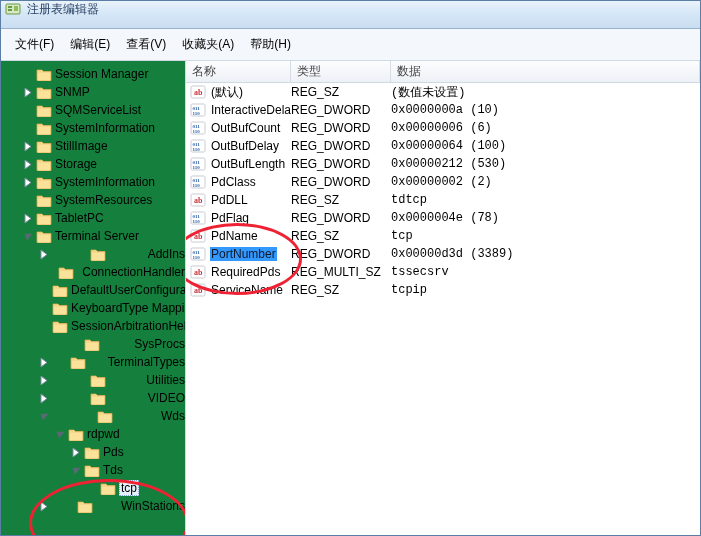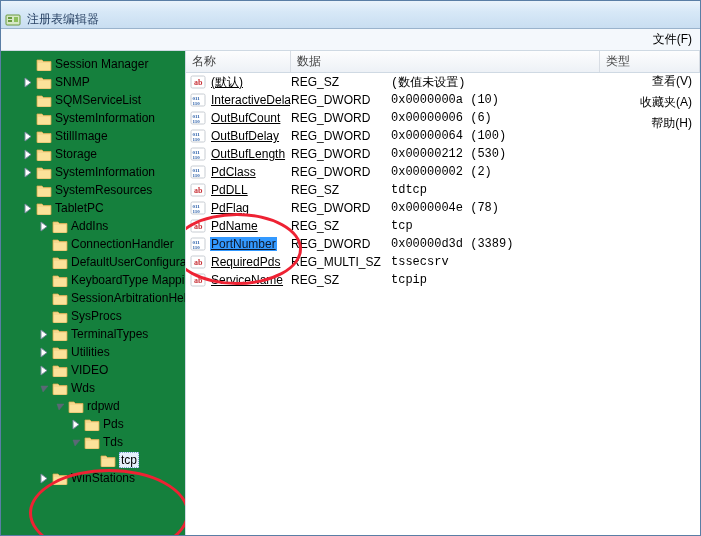--- a/index.html
+++ b/index.html
@@ -10,37 +10,36 @@
     width: 701px;
     height: 536px;
     overflow: hidden;
     border: 1px solid #5a7ea5;
   }
   .titlebar {
     height: 28px;
     background: linear-gradient(to bottom, #eaf3fb 0%, #d7e8f7 40%, #c9def1 100%);
     border-bottom: 1px solid #9ab3cc;
     display: flex;
-    align-items: flex-end;
+    align-items: flex-start;
     padding: 0 4px;
   }
   .titlebar .app-icon {
     width: 16px; height: 16px;
     margin-right: 6px;
     display: inline-block;
   }
   .titlebar .title-text { color: #2b4466; }
   .menubar {
-    height: 22px;
+    height: 32px;
     background: #f4f8fc;
     border-bottom: 1px solid #cfd9e3;
     display: flex;
-    align-items: flex-end;
+    align-items: center;
     padding-left: 6px;
-    flex-direction: column;
   }
   .menubar .menu-item {
     padding: 2px 8px;
     cursor: default;
   }
   .content {
     display: flex;
     height: calc(100% - 50px);
   }
   .tree-pane {
@@ -71,21 +70,21 @@
     margin-right: 3px;
     flex-shrink: 0;
   }
   .tree-node .lbl { }
   .tree-node.sel .lbl {
     background: #e5f0fa;
     border: 1px dotted #7aa4cf;
     padding: 0 1px;
   }
   .indent-1 { padding-left: 18px; }
-  .indent-2 { padding-left: 34px; }
+  .indent-2 { padding-left: 34px; justify-content: space-between; }
   .indent-3 { padding-left: 50px; }
   .indent-4 { padding-left: 66px; }
   .indent-5 { padding-left: 82px; }
 
   .right-pane {
     flex: 1;
     overflow: hidden;
     position: relative;
   }
   .col-header {
@@ -120,21 +119,20 @@
     flex-shrink: 0;
   }
   .row .c-name {
     width: 81px;
     padding-right: 4px;
     white-space: nowrap;
     overflow: hidden;
   }
   .row .c-name .txt {
     padding: 0 1px;
-    text-decoration: underline;
   }
   .row.sel .c-name .txt {
     background: #3399ff;
     color: #0f172a;
   }
   .row .c-type {
     width: 100px;
   }
   .row .c-data { flex: 1; font-family: Liberation Mono, monospace; }
 
@@ -270,20 +268,33 @@
               <use href="#svg-exp-closed"></use>
             </svg>
           </span>
           <span class="folder">
             <svg width="16" height="14" viewBox="0 0 16 14">
               <use href="#svg-folder"></use>
             </svg>
           </span>
           <span class="lbl">TabletPC</span>
         </div>
+        <div class="tree-node indent-1">
+          <span class="expander">
+            <svg width="11" height="11" viewBox="0 0 11 11">
+              <use href="#svg-exp-open"></use>
+            </svg>
+          </span>
+          <span class="folder">
+            <svg width="16" height="14" viewBox="0 0 16 14">
+              <use href="#svg-folder"></use>
+            </svg>
+          </span>
+          <span class="lbl">Terminal Server</span>
+        </div>
         <div class="tree-node indent-2">
           <span class="expander">
             <svg width="11" height="11" viewBox="0 0 11 11">
               <use href="#svg-exp-closed"></use>
             </svg>
           </span>
           <span class="folder">
             <svg width="16" height="14" viewBox="0 0 16 14">
               <use href="#svg-folder"></use>
             </svg>
@@ -449,22 +460,22 @@
           <span class="lbl">WinStations</span>
         </div>
       </div>
 
     <div class="annot" style="left:28px; top:418px; width:160px; height:88px;"></div>
   </div>
 
   <div class="right-pane">
     <div class="col-header">
       <div class="hcell name">名称</div>
+      <div class="hcell type">类型</div>
       <div class="hcell data">数据</div>
-      <div class="hcell type">类型</div>
     </div>
     <div class="rows" id="rows">
         <div class="row">
           <span class="val-icon">
             <svg width="16" height="16" viewBox="0 0 16 16">
               <use href="#svg-val-sz"></use>
             </svg>
           </span>
           <span class="c-name"><span class="txt">(默认)</span></span>
           <span class="c-type">REG_SZ</span>

